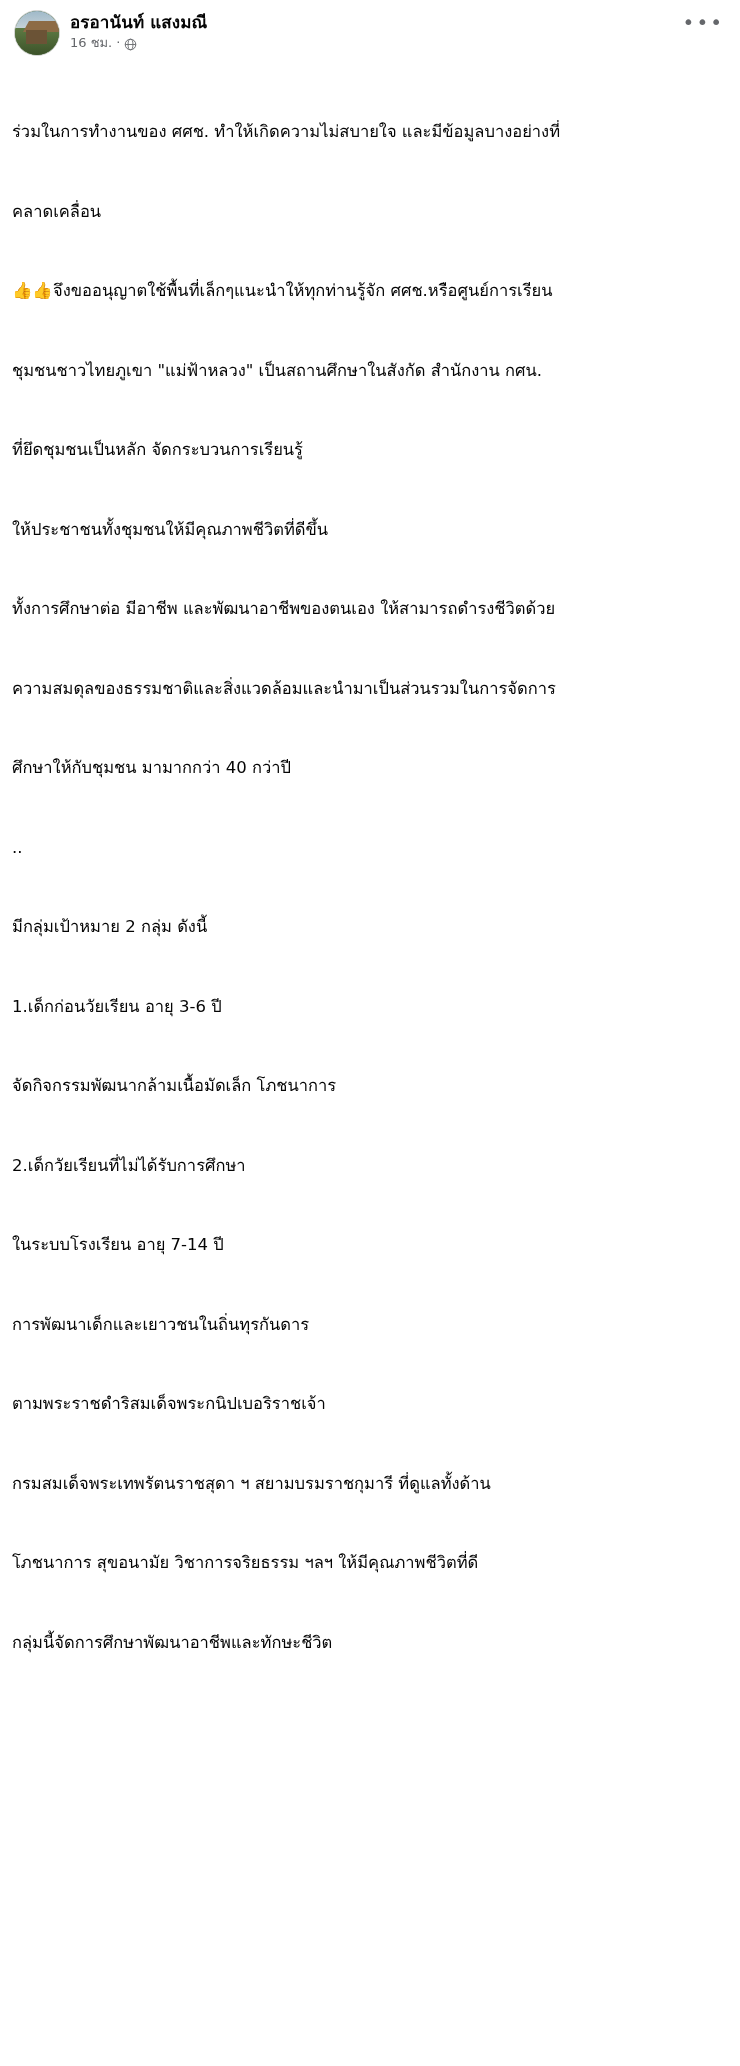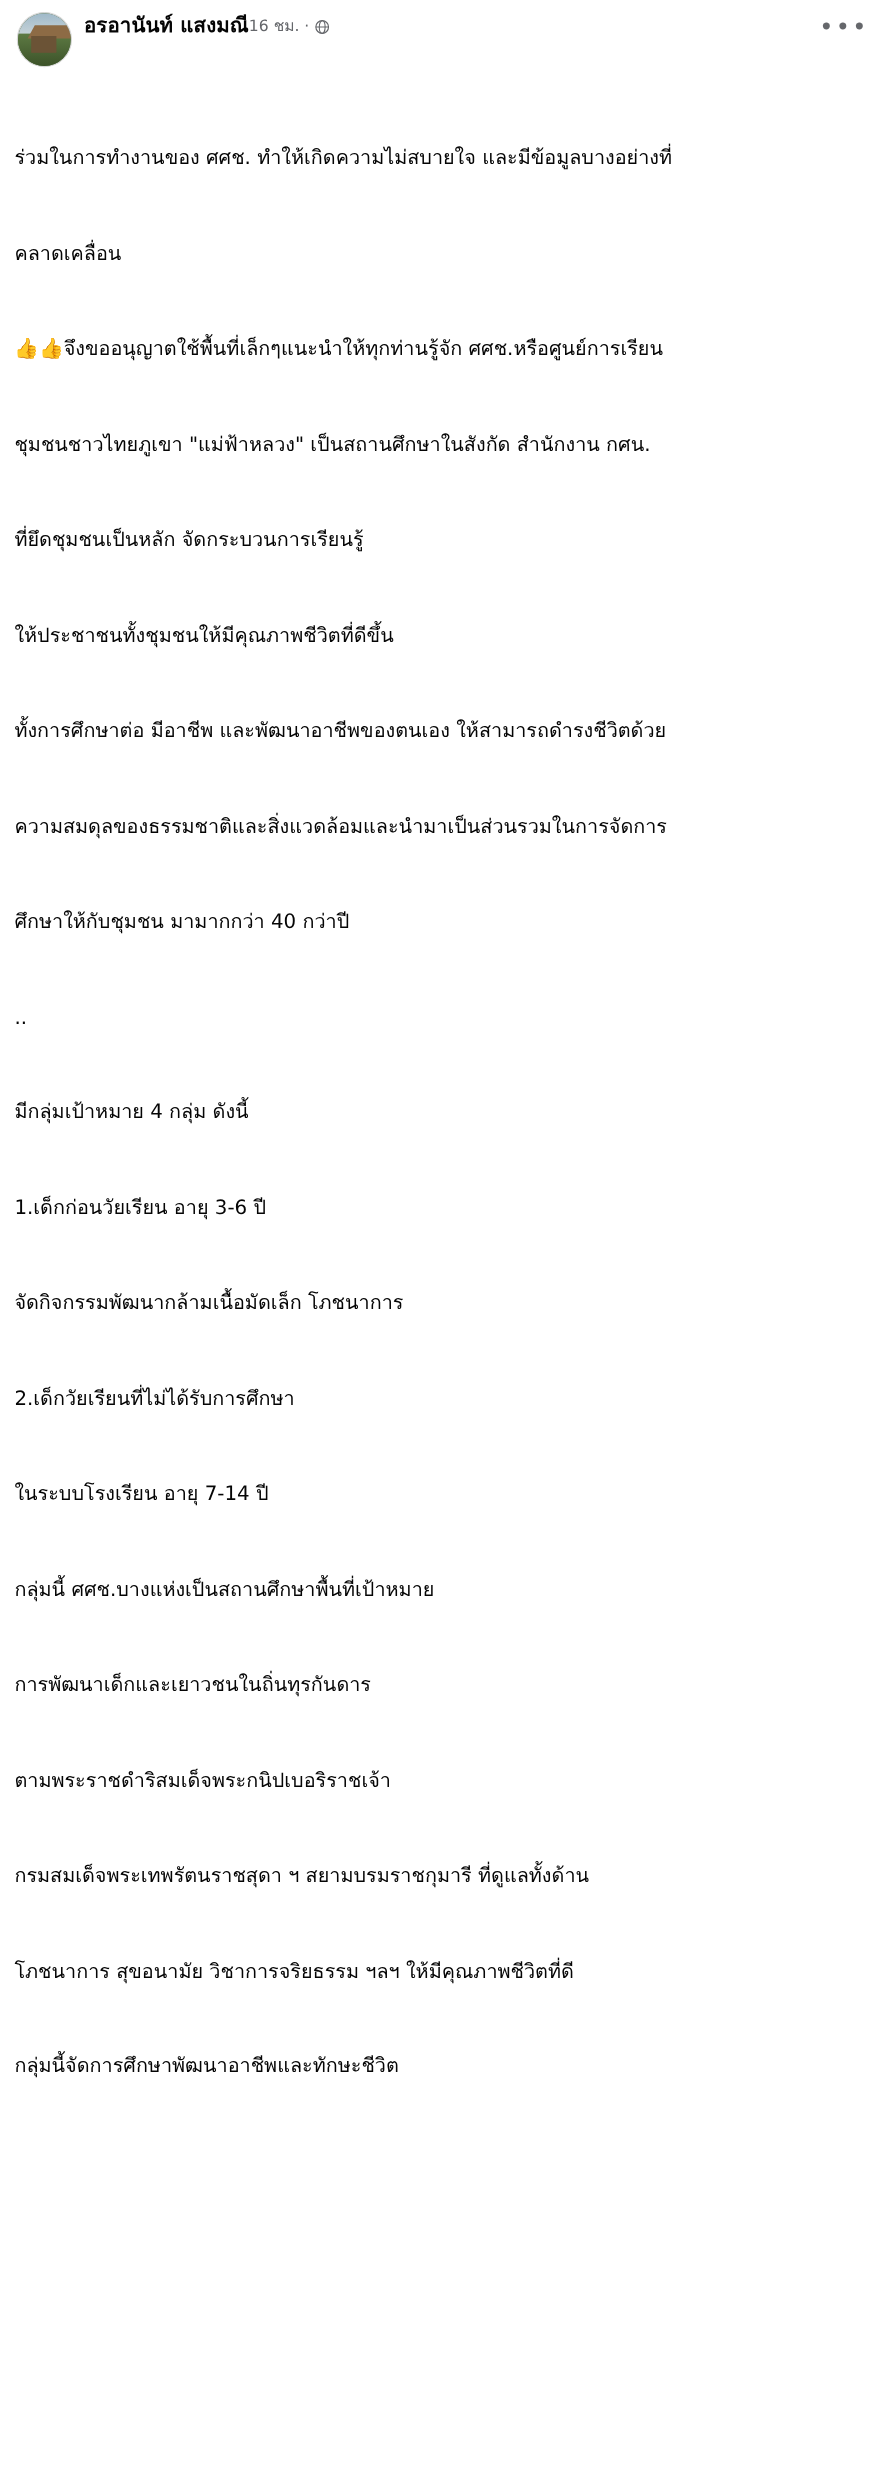--- a/index.html
+++ b/index.html
@@ -59,33 +59,34 @@
     bottom: 52%;
     width: 62%;
     height: 0;
     border-left: 6px solid transparent;
     border-right: 6px solid transparent;
     border-bottom: 11px solid #8d6b45;
   }
   .header-text {
     margin-left: 10px;
     display: flex;
-    flex-direction: row;
+    flex-direction: column;
     justify-content: center;
     padding-top: 2px;
   }
   .author {
     font-size: 17px;
     font-weight: bold;
     color: #050505;
     line-height: 20px;
     letter-spacing: 0.1px;
   }
   .meta-row {
     display: flex;
+    align-items: center;
     margin-top: 3px;
     font-size: 13px;
     color: #65676b;
     line-height: 16px;
   }
   .meta-dot {
     margin: 0 4px;
     color: #65676b;
   }
   .globe-icon {
@@ -151,26 +152,25 @@
     <div class="line">ร่วมในการทำงานของ ศศช. ทำให้เกิดความไม่สบายใจ และมีข้อมูลบางอย่างที่</div>
     <div class="line">คลาดเคลื่อน</div>
     <div class="line">👍👍จึงขออนุญาตใช้พื้นที่เล็กๆแนะนำให้ทุกท่านรู้จัก ศศช.หรือศูนย์การเรียน</div>
     <div class="line">ชุมชนชาวไทยภูเขา "แม่ฟ้าหลวง" เป็นสถานศึกษาในสังกัด สำนักงาน กศน.</div>
     <div class="line">ที่ยึดชุมชนเป็นหลัก จัดกระบวนการเรียนรู้</div>
     <div class="line">ให้ประชาชนทั้งชุมชนให้มีคุณภาพชีวิตที่ดีขึ้น</div>
     <div class="line">ทั้งการศึกษาต่อ มีอาชีพ และพัฒนาอาชีพของตนเอง ให้สามารถดำรงชีวิตด้วย</div>
     <div class="line">ความสมดุลของธรรมชาติและสิ่งแวดล้อมและนำมาเป็นส่วนรวมในการจัดการ</div>
     <div class="line">ศึกษาให้กับชุมชน มามากกว่า 40 กว่าปี</div>
     <div class="line">..</div>
-    <div class="line">มีกลุ่มเป้าหมาย 4 กลุ่ม ดังนี้</div>
+    <div class="line">มีกลุ่มเป้าหมาย 2 กลุ่ม ดังนี้</div>
     <div class="line">1.เด็กก่อนวัยเรียน อายุ 3-6 ปี</div>
     <div class="line">จัดกิจกรรมพัฒนากล้ามเนื้อมัดเล็ก โภชนาการ</div>
     <div class="line">2.เด็กวัยเรียนที่ไม่ได้รับการศึกษา</div>
     <div class="line">ในระบบโรงเรียน อายุ 7-14 ปี</div>
-    <div class="line">กลุ่มนี้ ศศช.บางแห่งเป็นสถานศึกษาพื้นที่เป้าหมาย</div>
     <div class="line">การพัฒนาเด็กและเยาวชนในถิ่นทุรกันดาร</div>
     <div class="line">ตามพระราชดำริสมเด็จพระกนิปเบอริราชเจ้า</div>
     <div class="line">กรมสมเด็จพระเทพรัตนราชสุดา ฯ สยามบรมราชกุมารี ที่ดูแลทั้งด้าน</div>
     <div class="line">โภชนาการ สุขอนามัย วิชาการจริยธรรม ฯลฯ ให้มีคุณภาพชีวิตที่ดี</div>
     <div class="line">กลุ่มนี้จัดการศึกษาพัฒนาอาชีพและทักษะชีวิต</div>
     
     
     
     
     

